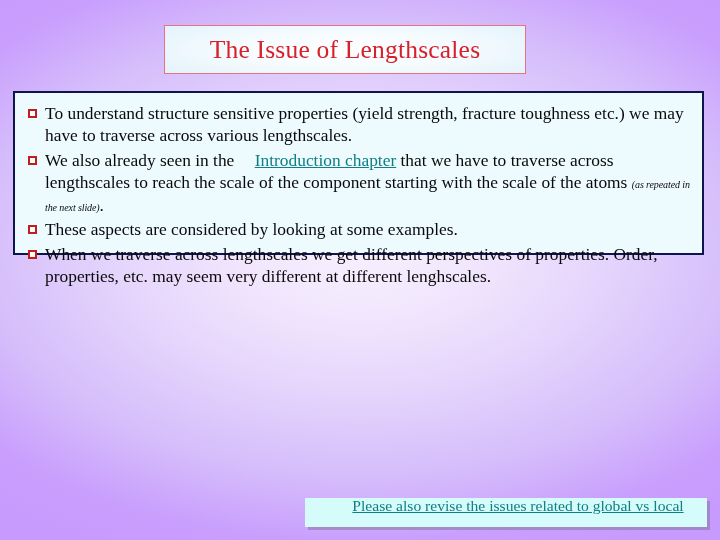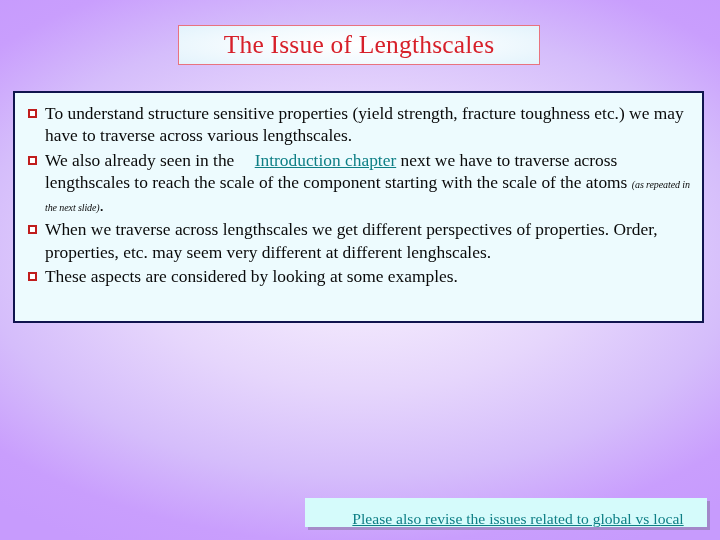--- a/index.html
+++ b/index.html
@@ -24,24 +24,24 @@
         #e6d6fc 42%,
         #d5bdfb 68%,
         #c99efd 88%,
         #c79bfd 100%);
     overflow: hidden;
   }
 
   
   #title-box {
     position: absolute;
-    left: 178px;
+    left: 164px;
     top: 25px;
     width: 362px;
-    height: 40px;
+    height: 49px;
     box-sizing: border-box;
     border: 1px solid #e8737f;
     background:
       radial-gradient(ellipse 120% 150% at 50% 50%,
         #ffffff 0%,
         #f3fafe 30%,
         #dcf0fb 62%,
         #cfe9fa 85%,
         #d9eefc 100%);
     display: flex;
@@ -56,21 +56,21 @@
     white-space: nowrap;
     line-height: 1;
   }
 
   
   #content-box {
     position: absolute;
     left: 13px;
     top: 91px;
     width: 691px;
-    height: 232px;
+    height: 164px;
     box-sizing: border-box;
     border: 2px solid #10144e;
     background: #edfbfe;
     padding: 9px 8px 0 4px;
   }
 
   .bullet-row {
     display: flex;
     align-items: flex-start;
     margin-bottom: 2px;
@@ -116,21 +116,21 @@
   #bottom-link-box {
     position: absolute;
     left: 305px;
     top: 498px;
     width: 402px;
     height: 29px;
     box-sizing: border-box;
     background: #d5fbfb;
     box-shadow: 3px 3px 0 rgba(120,110,140,0.45);
     display: flex;
-    align-items: flex-end;
+    align-items: flex-start;
     justify-content: center;
     padding-left: 24px;
   }
   #bottom-link-text {
     font-size: 15.6px;
     color: #0e7f85;
     text-decoration: underline;
     white-space: nowrap;
     line-height: 1;
   }
@@ -149,33 +149,33 @@
         <div class="bullet-row">
           <div class="bullet-marker">
             <span class="sq"></span>
           </div>
           <div class="bullet-text"><span>To understand structure sensitive properties (yield strength, fracture toughness etc.) we may have to traverse across various lengthscales.</span></div>
         </div>
         <div class="bullet-row">
           <div class="bullet-marker">
             <span class="sq"></span>
           </div>
-          <div class="bullet-text"><span>We also already seen in the </span><span class="link-inline">Introduction chapter</span><span> next we have to traverse across lengthscales to reach the scale of the component starting with the scale of the atoms </span><span class="fineprint">(as repeated in the next slide)</span><span>.</span></div>
+          <div class="bullet-text"><span>We also already seen in the </span><span class="link-inline">Introduction chapter</span><span> that we have to traverse across lengthscales to reach the scale of the component starting with the scale of the atoms </span><span class="fineprint">(as repeated in the next slide)</span><span>.</span></div>
+        </div>
+        <div class="bullet-row">
+          <div class="bullet-marker">
+            <span class="sq"></span>
+          </div>
+          <div class="bullet-text"><span>These aspects are considered by looking at some examples.</span></div>
         </div>
         <div class="bullet-row">
           <div class="bullet-marker">
             <span class="sq"></span>
           </div>
           <div class="bullet-text"><span>When we traverse across lengthscales we get different perspectives of properties. Order, properties, etc. may seem very different at different lenghscales.</span></div>
-        </div>
-        <div class="bullet-row">
-          <div class="bullet-marker">
-            <span class="sq"></span>
-          </div>
-          <div class="bullet-text"><span>These aspects are considered by looking at some examples.</span></div>
         </div>
       </div>
   </div>
 
   <div id="bottom-link-box">
     <span id="bottom-link-text">Please also revise the issues related to global vs local</span>
   </div>
 
 </div>
 

